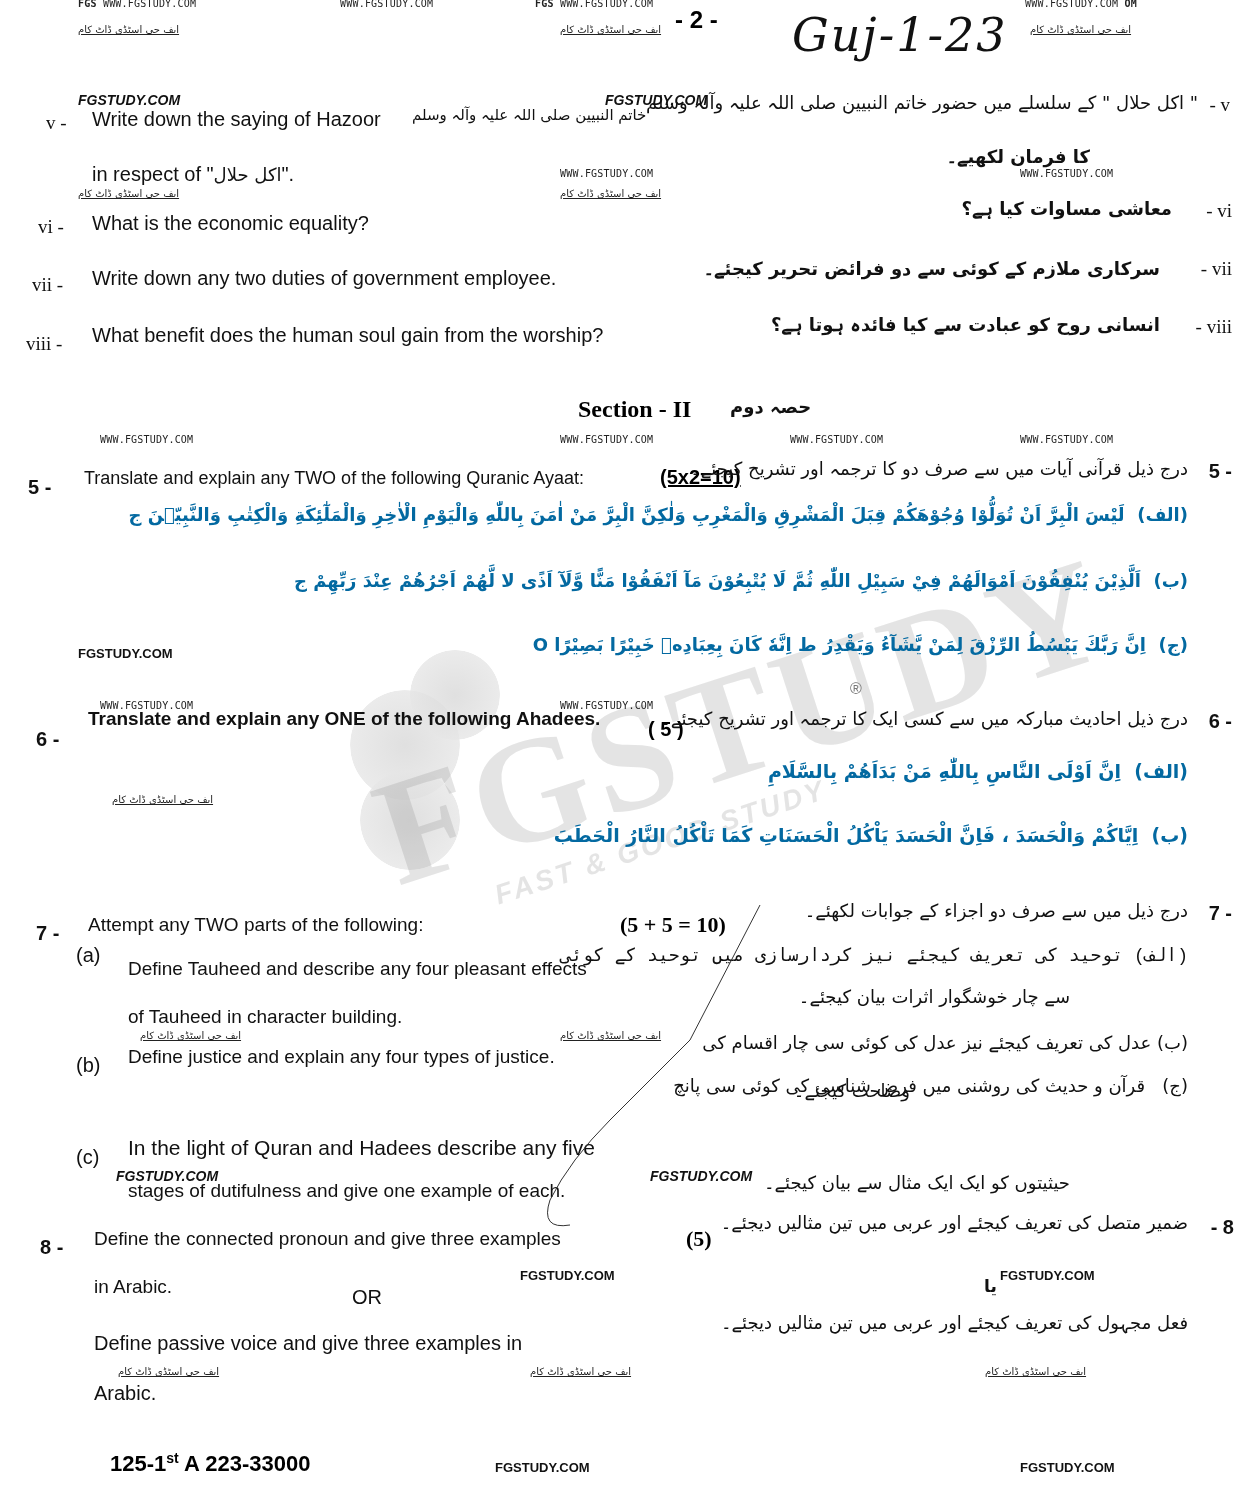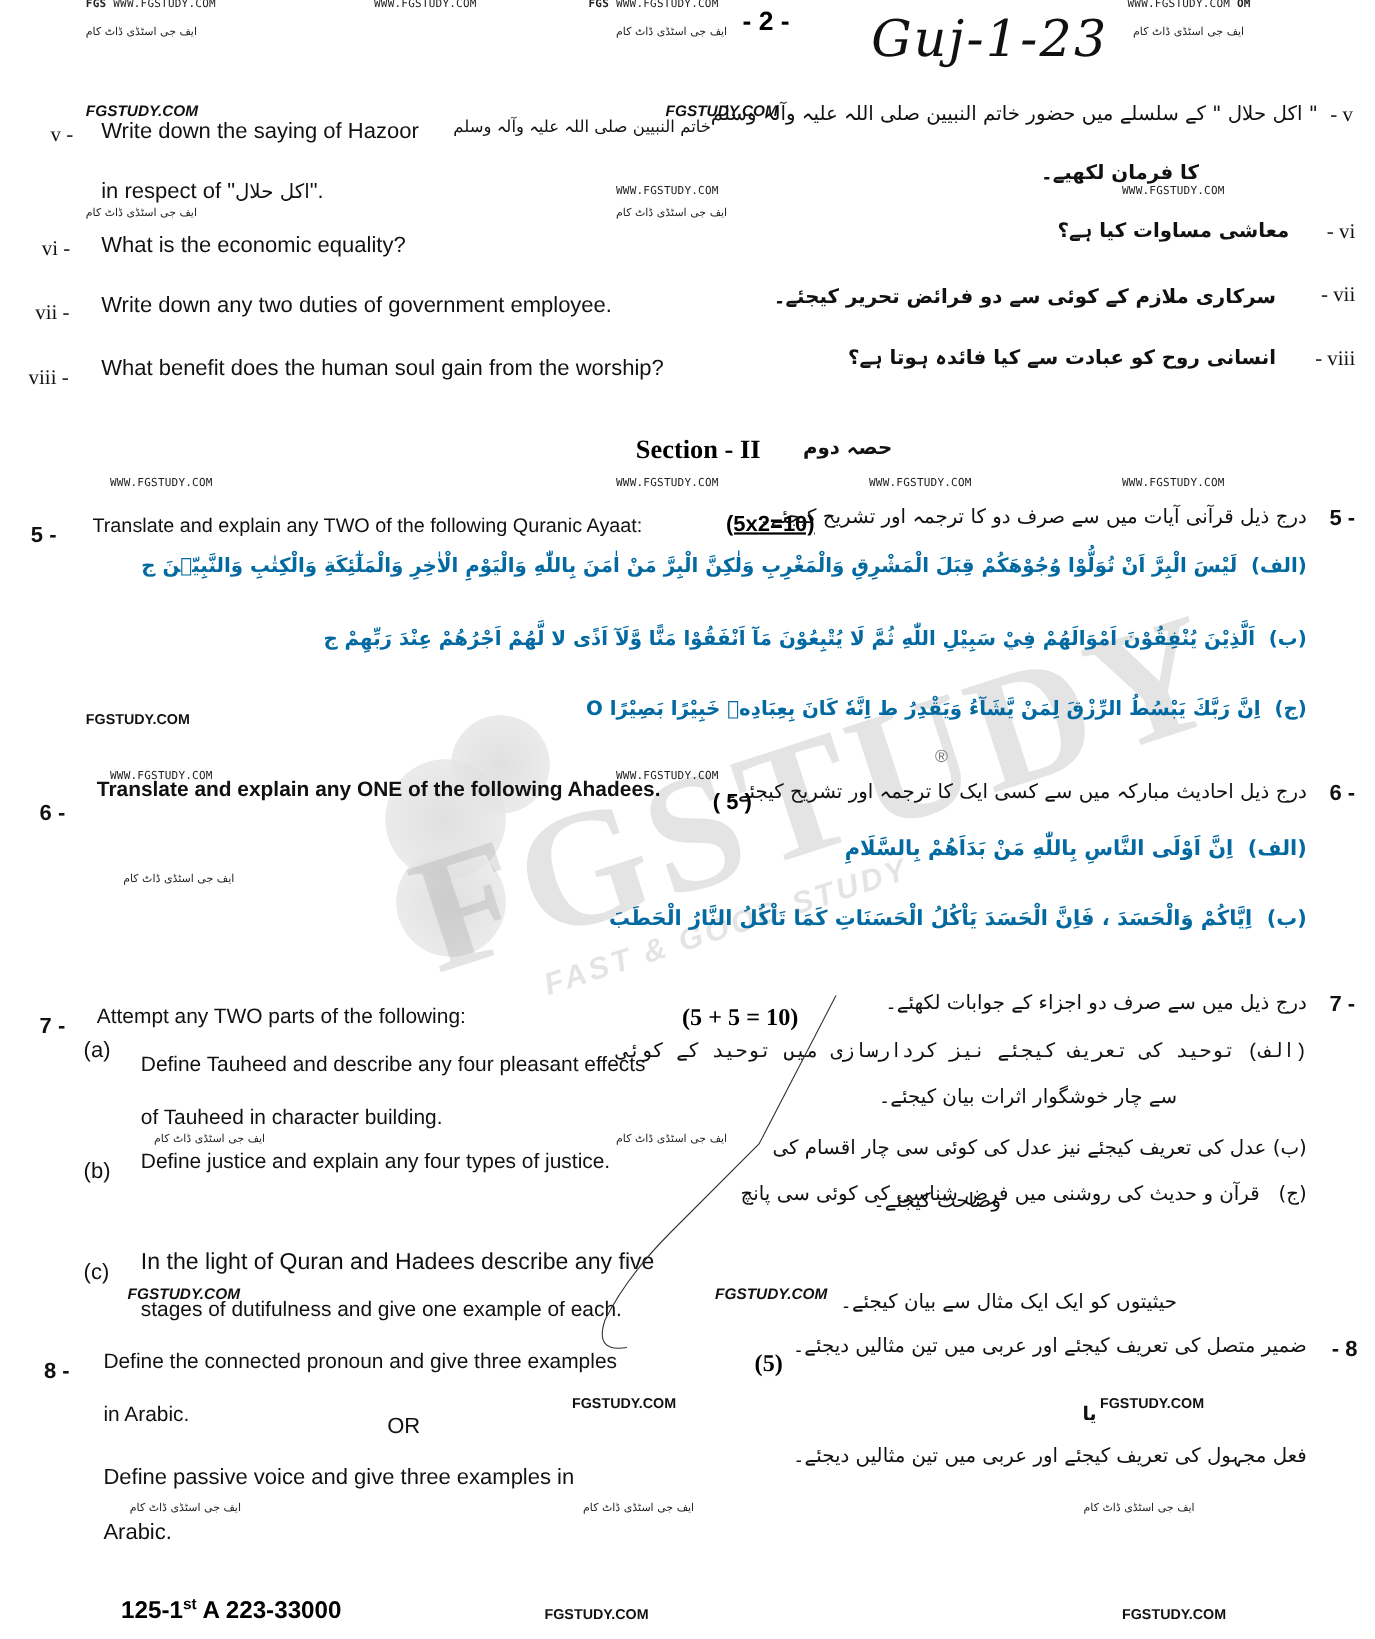--- a/index.html
+++ b/index.html
@@ -1,21 +1,21 @@
 <!DOCTYPE html>
 <html><head>
 <meta charset="utf-8">
 <style>
   html, body { margin: 0; padding: 0; background: #ffffff; }
   body { width: 1250px; height: 1490px; position: relative; overflow: hidden; color: #000; font-family: "Liberation Sans", sans-serif; }
   .abs { position: absolute; white-space: nowrap; }
   .wm { font-family: "DejaVu Sans Mono", monospace; font-size: 10px; color: #222; letter-spacing: 0.2px; }
   .wm-b { font-family: "Liberation Sans", sans-serif; font-weight: bold; font-style: italic; font-size: 14px; color: #111; }
   .wm-plain { font-family: "Liberation Sans", sans-serif; font-weight: bold; font-size: 13px; color: #111; }
-  .wm-ur { font-family: "DejaVu Sans", sans-serif; font-size: 10px; color: #222; direction: rtl; }
+  .wm-ur { font-family: "DejaVu Sans", sans-serif; font-size: 10px; color: #222; direction: rtl; text-decoration: underline; }
   .en { font-family: "Liberation Sans", sans-serif; font-size: 20px; color: #111; }
   .num { font-family: "Liberation Serif", serif; font-size: 19px; color: #111; }
   .qnum { font-family: "Liberation Sans", sans-serif; font-weight: bold; font-size: 20px; color: #111; }
   .ur { font-family: "DejaVu Sans", sans-serif; font-size: 18px; direction: rtl; color: #111; text-align: right; }
   .ar { font-family: "DejaVu Sans", sans-serif; font-size: 19px; direction: rtl; color: #0369a1; text-align: right; font-weight: bold; }
   .marks { font-family: "Liberation Sans", sans-serif; font-weight: bold; font-size: 20px; }
   .section-title { font-family: "Liberation Serif", serif; font-weight: bold; font-size: 24px; }
   .handwritten { font-family: "DejaVu Serif", serif; font-style: italic; font-size: 46px; color: #111; letter-spacing: 2px; }
   .page-no { font-family: "Liberation Sans", sans-serif; font-weight: bold; font-size: 24px; }
   .footer-code { font-family: "Liberation Sans", sans-serif; font-weight: bold; font-size: 22px; }

